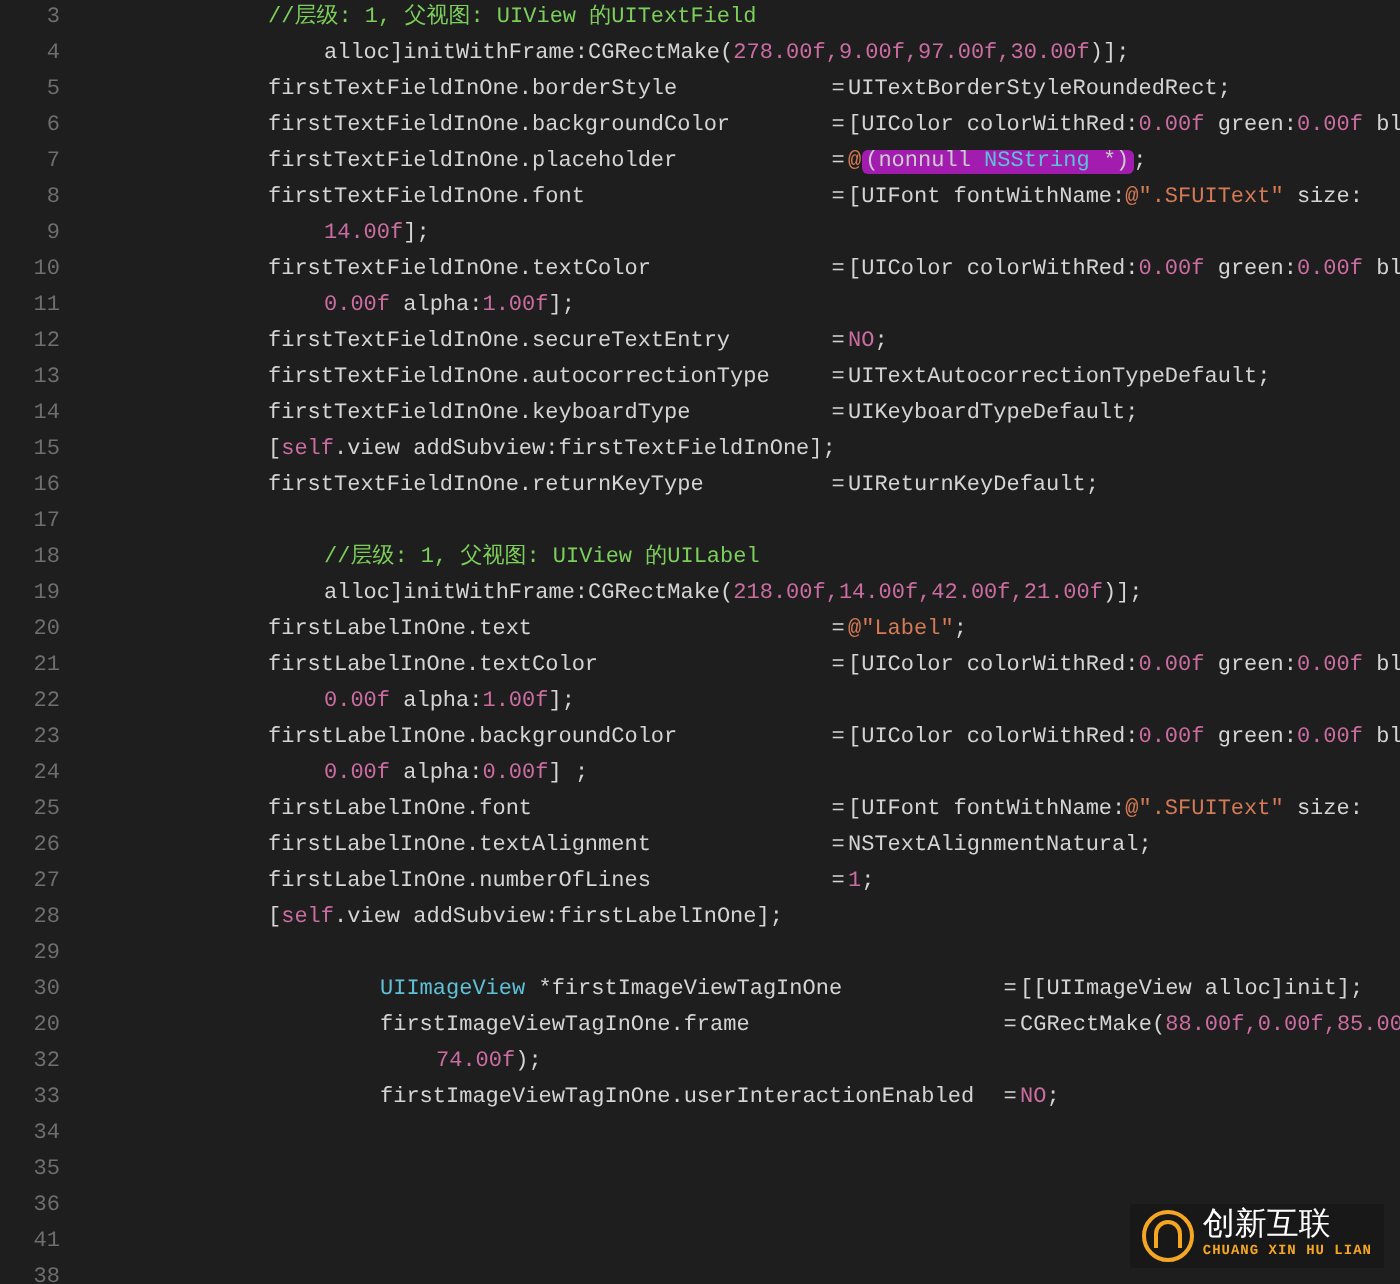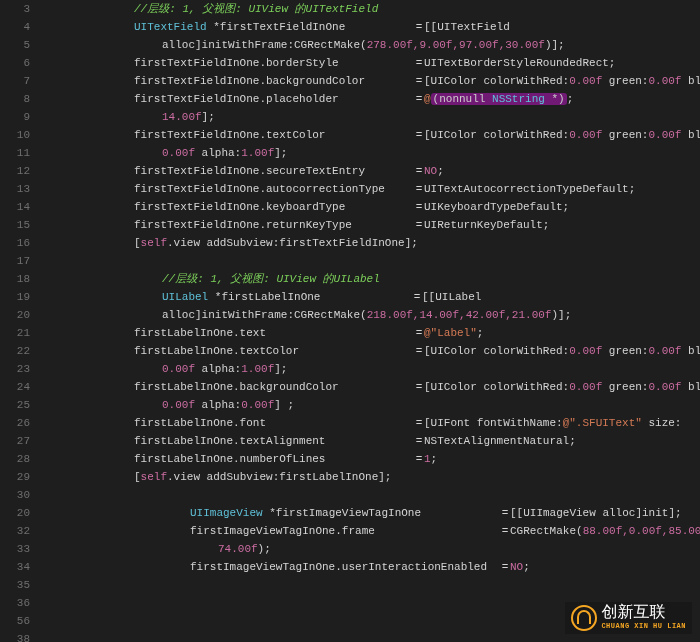--- a/index.html
+++ b/index.html
@@ -30,28 +30,28 @@
     padding-top: 0;
   }
   .gutter div { height: 18px; }
   .code {
     flex: 1;
     line-height: 18px;
     white-space: nowrap;
     overflow: hidden;
   }
   .ln { height: 18px; }
-  .c-comment { color: #7ccf5a; font-style: italic; }
+  .c-comment { color: #7ccf5a; }
   .c-type    { color: #5fc0d8; }
   .c-var     { color: #d4d4d4; }
   .c-keyword { color: #cc6da2; }
   .c-number  { color: #cc6da2; }
   .c-string  { color: #d47a55; }
   .c-placeholder-bg {
-    background: #701a75;
+    background: #a21caf;
     border-radius: 3px;
     color: #ccc;
     padding: 0 2px;
   }
   .c-placeholder-ns { color: #5fc0d8; }
   .eq { display: inline-block; min-width: 10px; text-align: center; }
 
   .col1 { display: inline-block; width: 280px; vertical-align: top; }
 
   .watermark {
@@ -112,51 +112,50 @@
       <div>27</div>
       <div>28</div>
       <div>29</div>
       <div>30</div>
       <div>20</div>
       <div>32</div>
       <div>33</div>
       <div>34</div>
       <div>35</div>
       <div>36</div>
-      <div>56</div>
+      <div>41</div>
       <div>38</div>
     </div>
   <div class="code">
 
     <div class="ln"><span class="sp" style="display: inline-block; width: 98px;"></span><span class="c-comment">//层级: 1, 父视图: UIView 的UITextField</span></div>
 
-    <div class="ln"><span class="sp" style="display: inline-block; width: 98px;"></span><span class="col1"><span class="c-type">UITextField</span> *<span class="c-var">firstTextFieldInOne</span></span><span class="eq">=</span><span class="c-var">[[UITextField</span></div>
     <div class="ln"><span class="sp" style="display: inline-block; width: 126px;"></span><span class="c-var">alloc]initWithFrame:CGRectMake(</span><span class="c-number">278.00f,9.00f,97.00f,30.00f</span><span class="c-var">)];</span></div>
 
     <div class="ln"><span class="sp" style="display: inline-block; width: 98px;"></span><span class="col1">firstTextFieldInOne.borderStyle</span><span class="eq">=</span><span class="c-var">UITextBorderStyleRoundedRect;</span></div>
 
     <div class="ln"><span class="sp" style="display: inline-block; width: 98px;"></span><span class="col1">firstTextFieldInOne.backgroundColor</span><span class="eq">=</span><span class="c-var">[UIColor colorWithRed:</span><span class="c-number">0.00f</span><span class="c-var"> green:</span><span class="c-number">0.00f</span><span class="c-var"> blue</span></div>
 
     <div class="ln"><span class="sp" style="display: inline-block; width: 98px;"></span><span class="col1">firstTextFieldInOne.placeholder</span><span class="eq">=</span><span class="c-string">@</span><span class="c-placeholder-bg"><span>(nonnull </span><span class="c-placeholder-ns">NSString</span><span> *)</span></span><span class="c-var">;</span></div>
 
+    <div class="ln"><span class="sp" style="display: inline-block; width: 98px;"></span><span class="col1">firstTextFieldInOne.font</span><span class="eq">=</span><span class="c-var">[UIFont fontWithName:</span><span class="c-string">@".SFUIText"</span><span class="c-var"> size:</span></div>
     <div class="ln"><span class="sp" style="display: inline-block; width: 126px;"></span><span class="c-number">14.00f</span><span class="c-var">];</span></div>
 
     <div class="ln"><span class="sp" style="display: inline-block; width: 98px;"></span><span class="col1">firstTextFieldInOne.textColor</span><span class="eq">=</span><span class="c-var">[UIColor colorWithRed:</span><span class="c-number">0.00f</span><span class="c-var"> green:</span><span class="c-number">0.00f</span><span class="c-var"> blue</span></div>
     <div class="ln"><span class="sp" style="display: inline-block; width: 126px;"></span><span class="c-number">0.00f</span><span class="c-var"> alpha:</span><span class="c-number">1.00f</span><span class="c-var">];</span></div>
 
     <div class="ln"><span class="sp" style="display: inline-block; width: 98px;"></span><span class="col1">firstTextFieldInOne.secureTextEntry</span><span class="eq">=</span><span class="c-keyword">NO</span><span class="c-var">;</span></div>
     <div class="ln"><span class="sp" style="display: inline-block; width: 98px;"></span><span class="col1">firstTextFieldInOne.autocorrectionType</span><span class="eq">=</span><span class="c-var">UITextAutocorrectionTypeDefault;</span></div>
     <div class="ln"><span class="sp" style="display: inline-block; width: 98px;"></span><span class="col1">firstTextFieldInOne.keyboardType</span><span class="eq">=</span><span class="c-var">UIKeyboardTypeDefault;</span></div>
+    <div class="ln"><span class="sp" style="display: inline-block; width: 98px;"></span><span class="c-var">[</span><span class="c-keyword">self</span><span class="c-var">.view addSubview:firstTextFieldInOne];</span></div>
     <div class="ln"><span class="sp" style="display: inline-block; width: 98px;"></span><span class="col1">firstTextFieldInOne.returnKeyType</span><span class="eq">=</span><span class="c-var">UIReturnKeyDefault;</span></div>
-    <div class="ln"><span class="sp" style="display: inline-block; width: 98px;"></span><span class="c-var">[</span><span class="c-keyword">self</span><span class="c-var">.view addSubview:firstTextFieldInOne];</span></div>
 
     <div class="ln"></div>
 
     <div class="ln"><span class="sp" style="display: inline-block; width: 126px;"></span><span class="c-comment">//层级: 1, 父视图: UIView 的UILabel</span></div>
-    <div class="ln"><span class="sp" style="display: inline-block; width: 126px;"></span><span class="col1" style="width:250px"><span class="c-type">UILabel</span> *<span class="c-var">firstLabelInOne</span></span><span class="eq">=</span><span class="c-var">[[UILabel</span></div>
     <div class="ln"><span class="sp" style="display: inline-block; width: 126px;"></span><span class="c-var">alloc]initWithFrame:CGRectMake(</span><span class="c-number">218.00f,14.00f,42.00f,21.00f</span><span class="c-var">)];</span></div>
     <div class="ln"><span class="sp" style="display: inline-block; width: 98px;"></span><span class="col1">firstLabelInOne.text</span><span class="eq">=</span><span class="c-string">@"Label"</span><span class="c-var">;</span></div>
     <div class="ln"><span class="sp" style="display: inline-block; width: 98px;"></span><span class="col1">firstLabelInOne.textColor</span><span class="eq">=</span><span class="c-var">[UIColor colorWithRed:</span><span class="c-number">0.00f</span><span class="c-var"> green:</span><span class="c-number">0.00f</span><span class="c-var"> blue</span></div>
     <div class="ln"><span class="sp" style="display: inline-block; width: 126px;"></span><span class="c-number">0.00f</span><span class="c-var"> alpha:</span><span class="c-number">1.00f</span><span class="c-var">];</span></div>
     <div class="ln"><span class="sp" style="display: inline-block; width: 98px;"></span><span class="col1">firstLabelInOne.backgroundColor</span><span class="eq">=</span><span class="c-var">[UIColor colorWithRed:</span><span class="c-number">0.00f</span><span class="c-var"> green:</span><span class="c-number">0.00f</span><span class="c-var"> blue</span></div>
     <div class="ln"><span class="sp" style="display: inline-block; width: 126px;"></span><span class="c-number">0.00f</span><span class="c-var"> alpha:</span><span class="c-number">0.00f</span><span class="c-var">] ;</span></div>
     <div class="ln"><span class="sp" style="display: inline-block; width: 98px;"></span><span class="col1">firstLabelInOne.font</span><span class="eq">=</span><span class="c-var">[UIFont fontWithName:</span><span class="c-string">@".SFUIText"</span><span class="c-var"> size:</span></div>
     <div class="ln"><span class="sp" style="display: inline-block; width: 98px;"></span><span class="col1">firstLabelInOne.textAlignment</span><span class="eq">=</span><span class="c-var">NSTextAlignmentNatural;</span></div>
     <div class="ln"><span class="sp" style="display: inline-block; width: 98px;"></span><span class="col1">firstLabelInOne.numberOfLines</span><span class="eq">=</span><span class="c-number">1</span><span class="c-var">;</span></div>
     <div class="ln"><span class="sp" style="display: inline-block; width: 98px;"></span><span class="c-var">[</span><span class="c-keyword">self</span><span class="c-var">.view addSubview:firstLabelInOne];</span></div>

